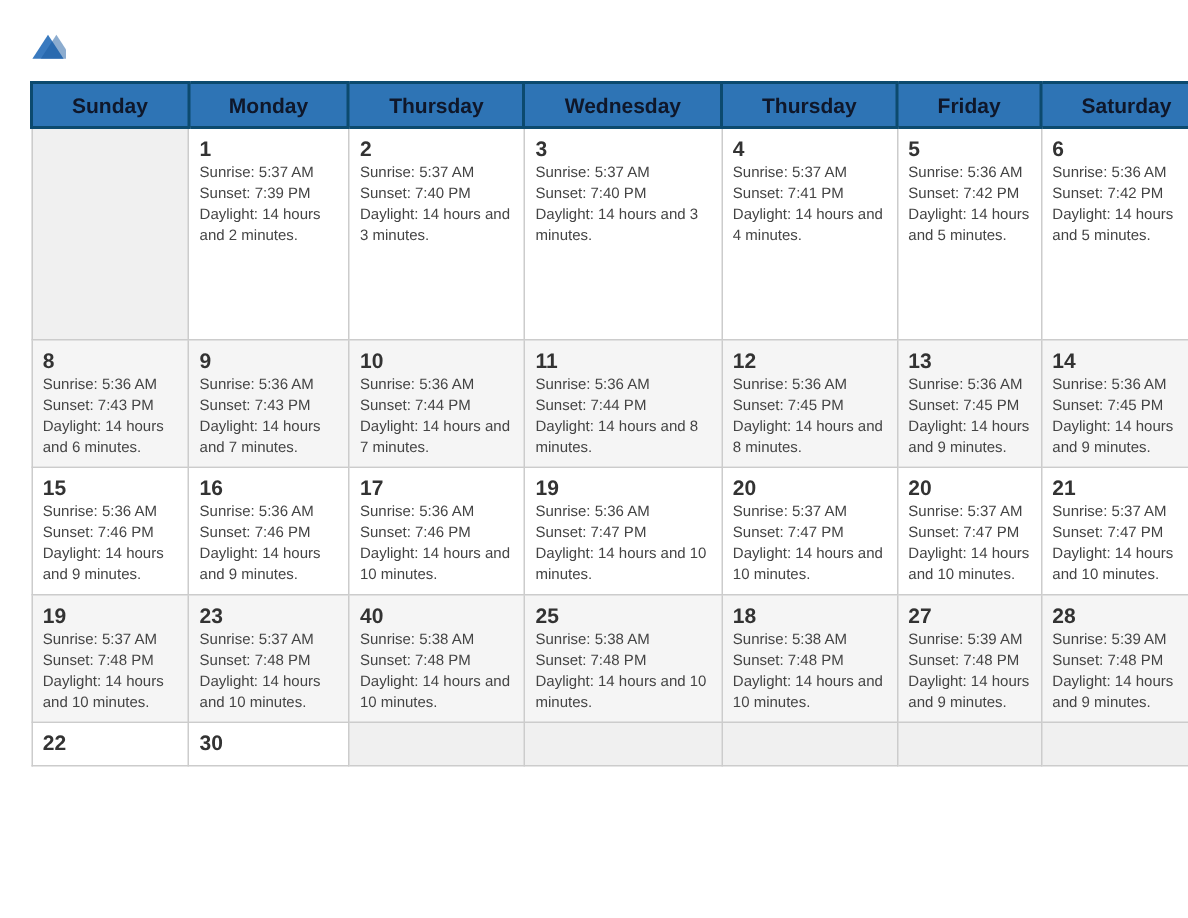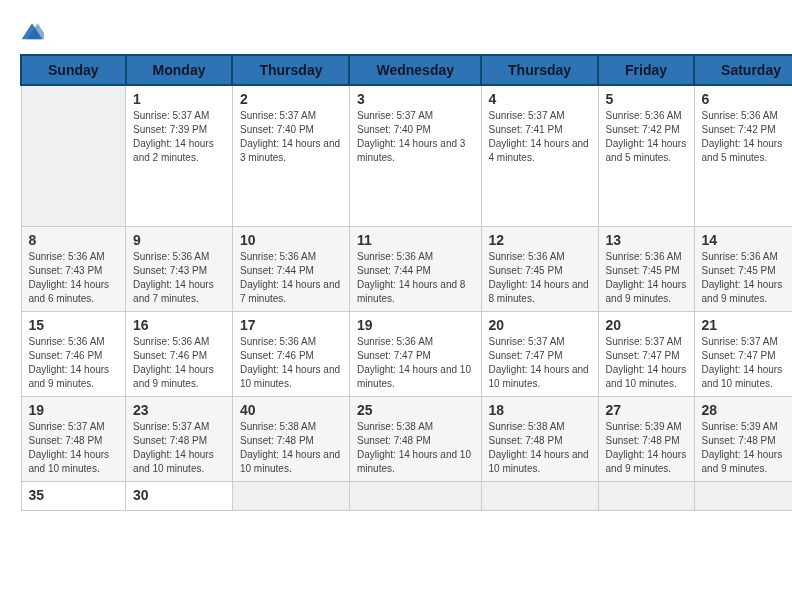--- a/index.html
+++ b/index.html
@@ -236,21 +236,21 @@
           <span class="day-num">27</span>
           <div class="day-info">Sunrise: 5:39 AM<br>Sunset: 7:48 PM<br>Daylight: 14 hours and 9 minutes.</div>
         </td>
         <td>
           <span class="day-num">28</span>
           <div class="day-info">Sunrise: 5:39 AM<br>Sunset: 7:48 PM<br>Daylight: 14 hours and 9 minutes.</div>
         </td>
       </tr>
       <tr>
         <td>
-          <span class="day-num">35</span>
+          <span class="day-num">22</span>
         </td>
         <td>
           <span class="day-num">30</span>
         </td>
         <td class="empty-cell"></td>
         <td class="empty-cell"></td>
         <td class="empty-cell"></td>
         <td class="empty-cell"></td>
         <td class="empty-cell"></td>
       </tr>

